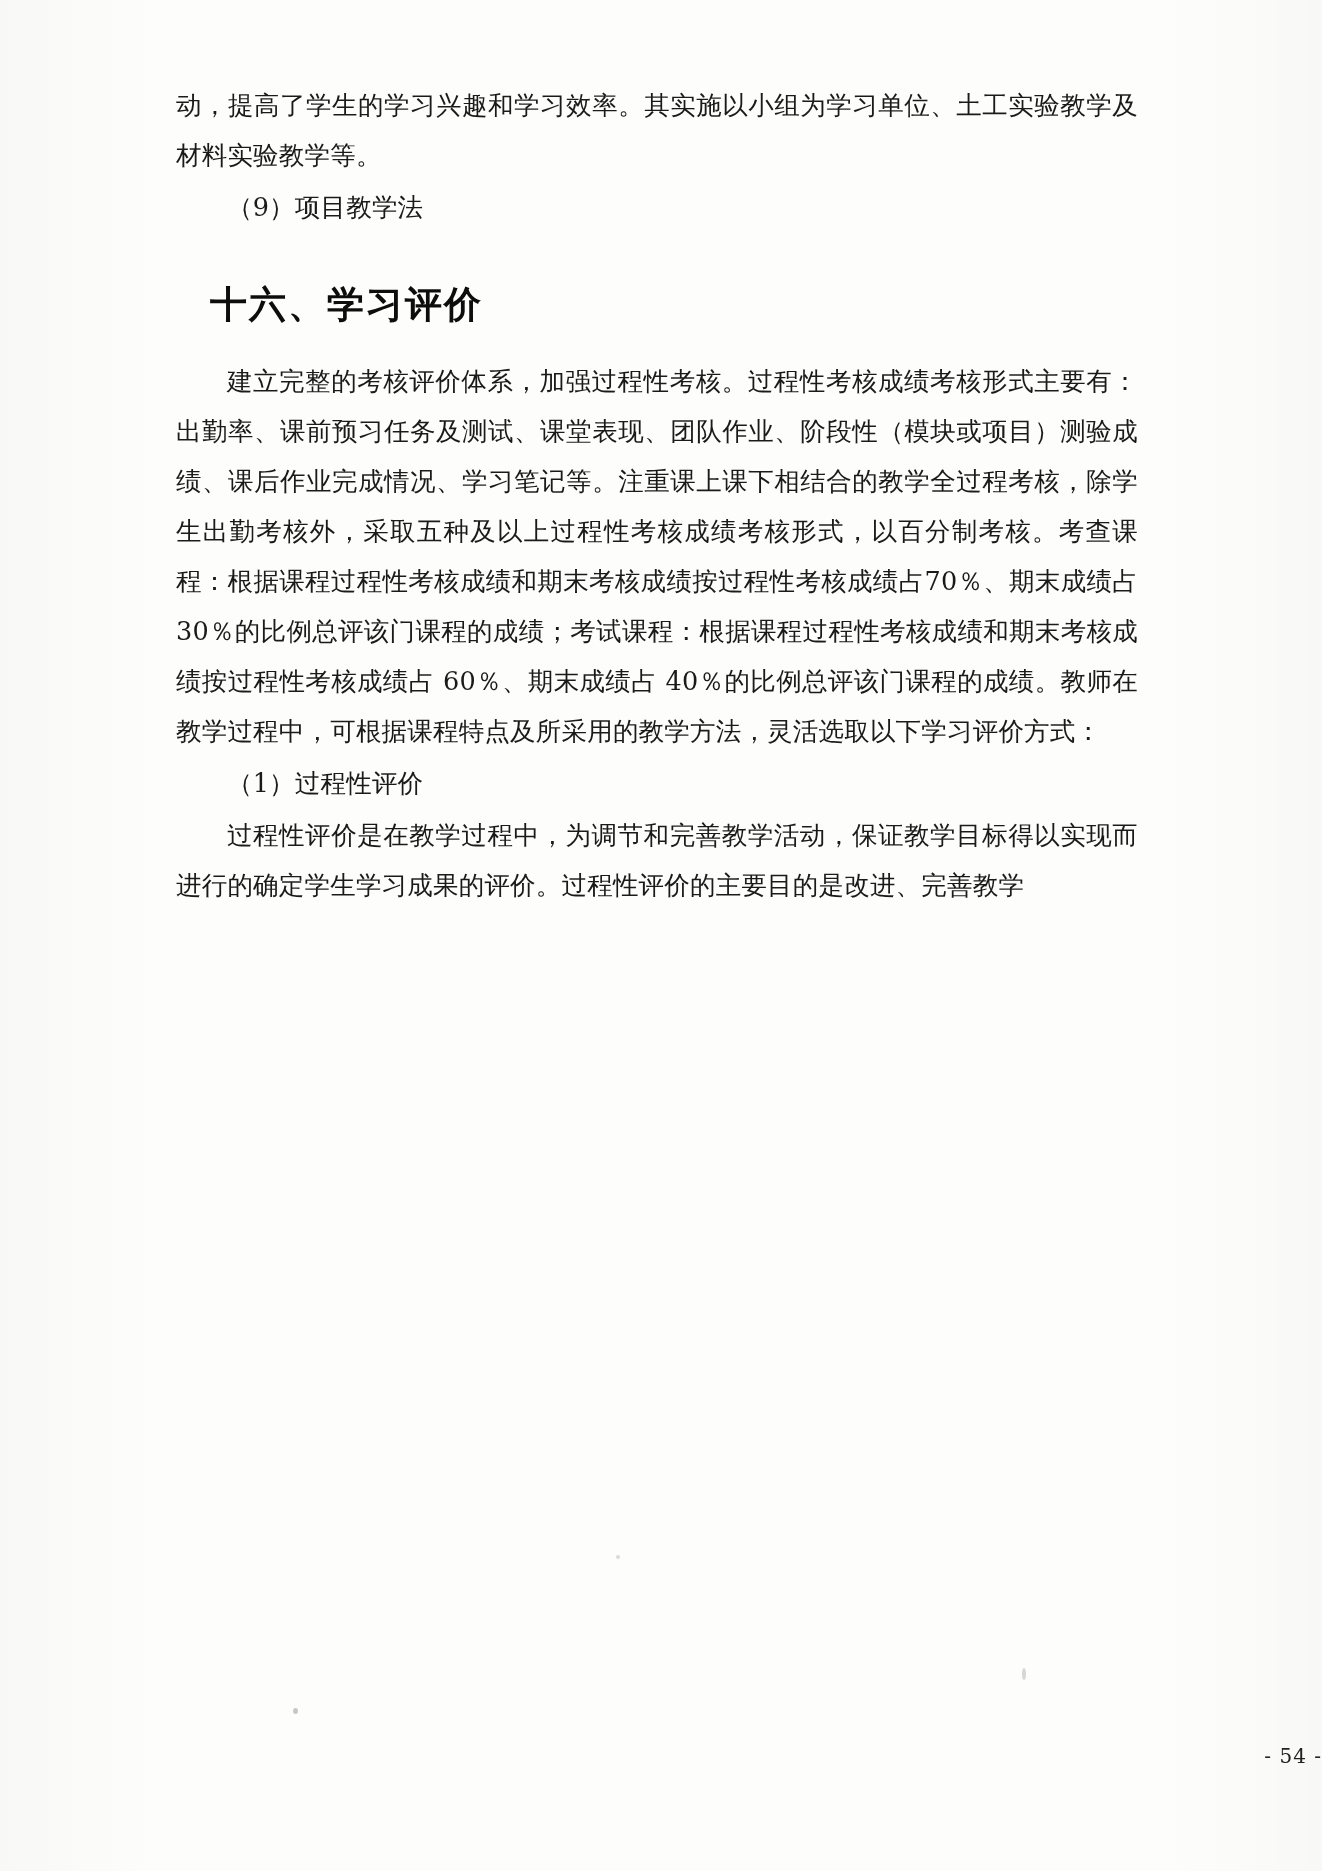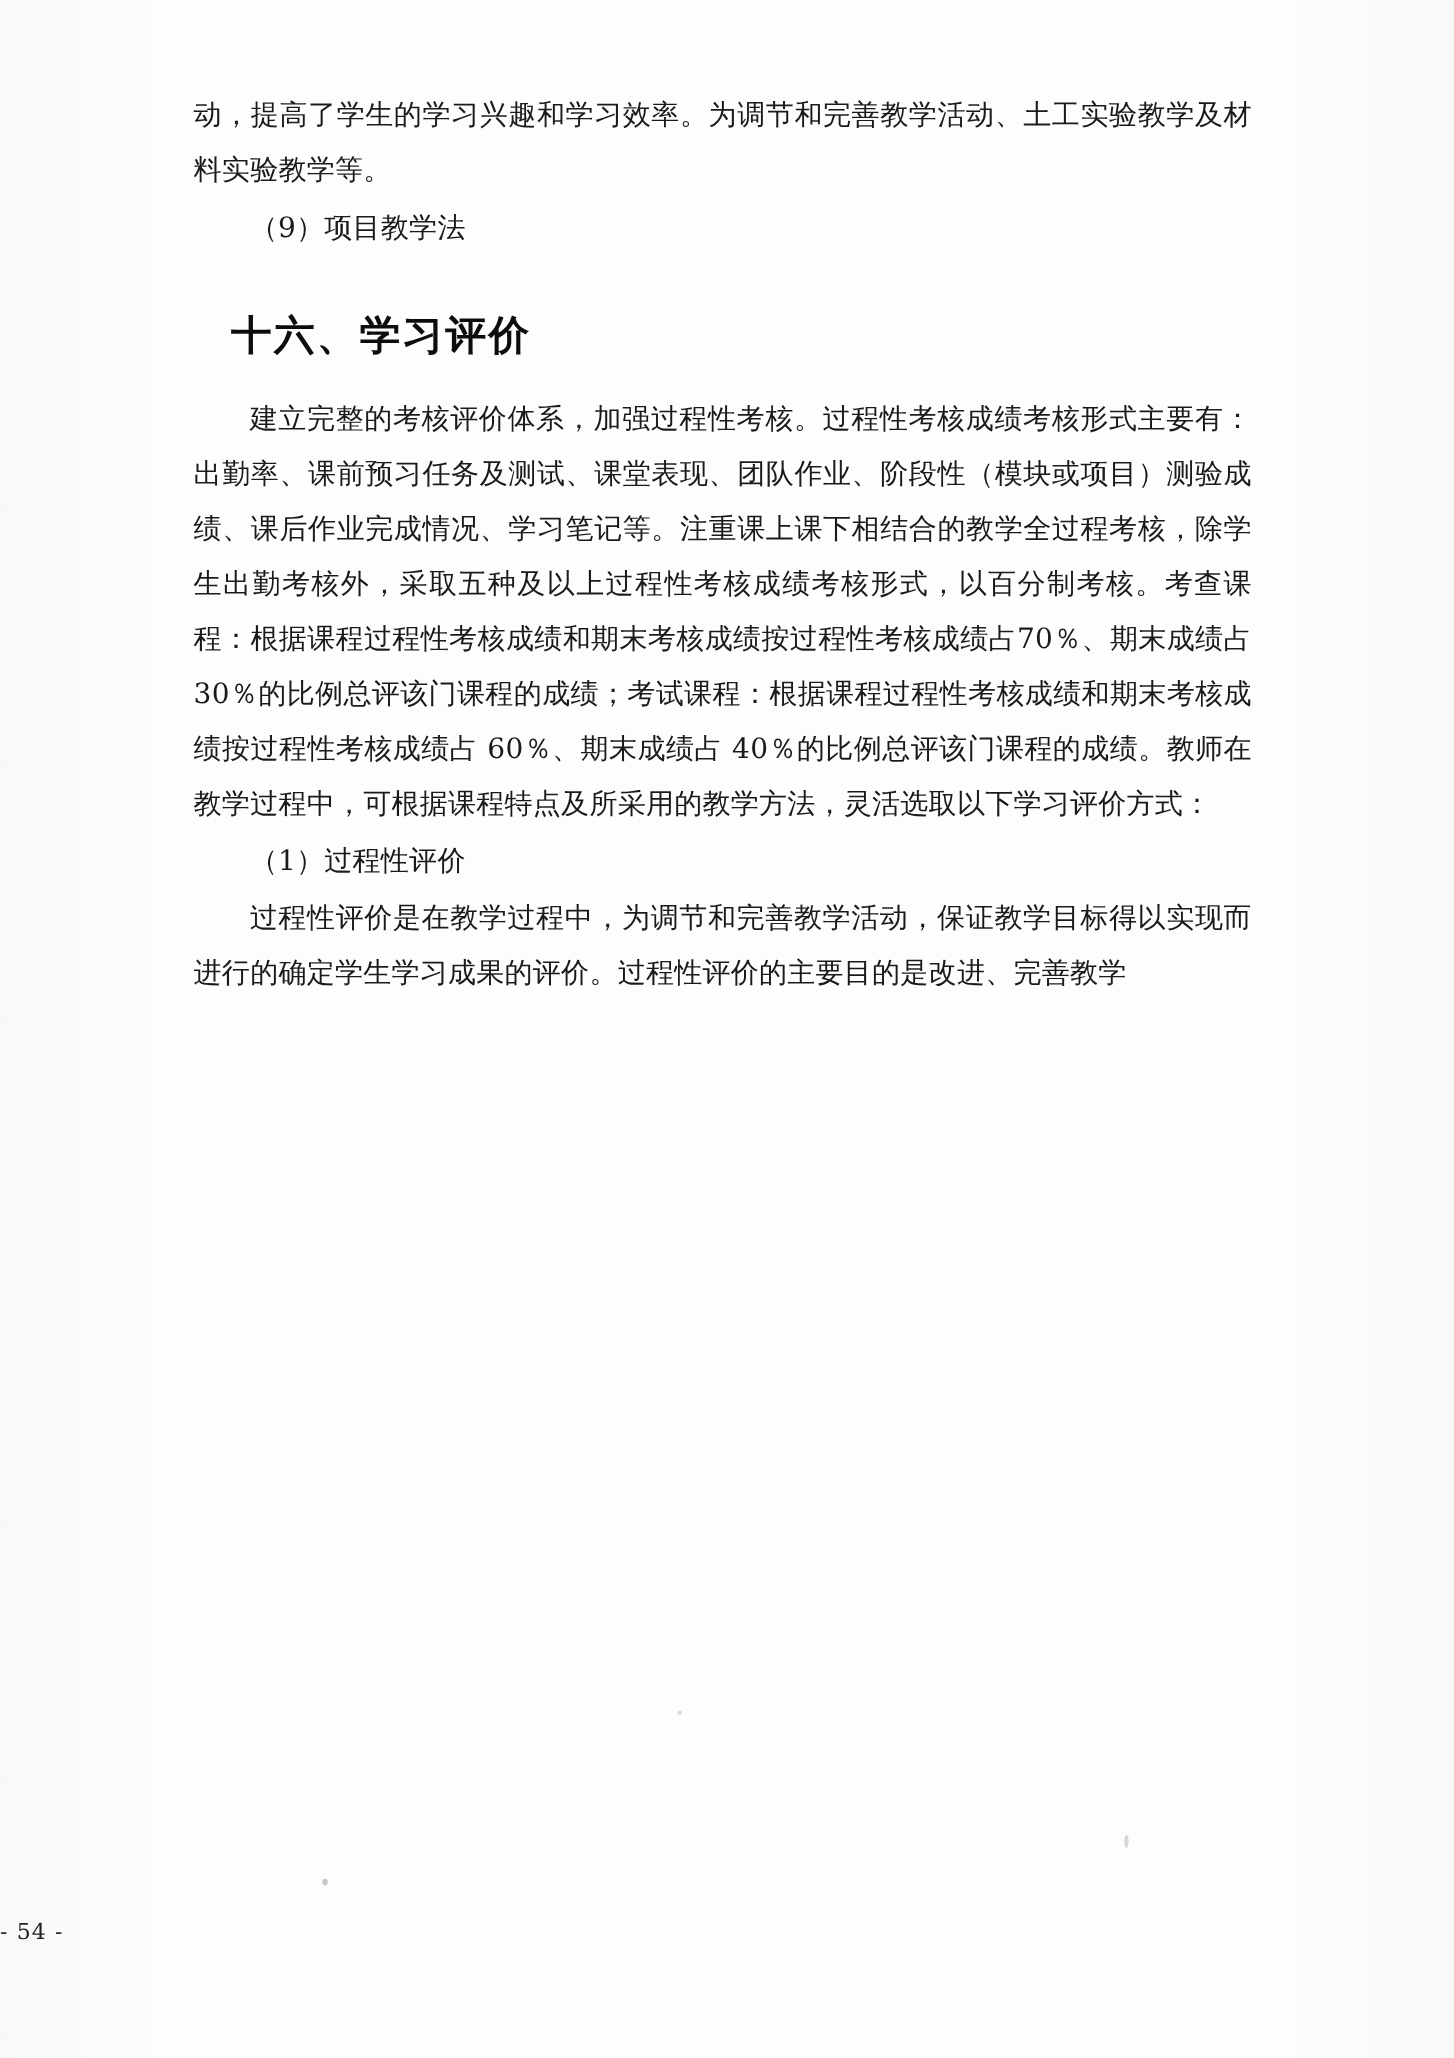--- a/index.html
+++ b/index.html
@@ -50,21 +50,21 @@
     text-indent: 34px;
     letter-spacing: 2px;
     color: #0d0d0d;
     font-family: "DejaVu Serif", serif;
   }
   .footer {
     position: absolute;
     left: 0;
     right: 0;
     top: 1744px;
-    text-align: left;
+    text-align: right;
     font-size: 20px;
     letter-spacing: 1px;
     color: #222;
     font-family: "DejaVu Serif", serif;
   }
   
   .speck {
     position: absolute;
     background: #9a9a9a;
     border-radius: 50%;
@@ -74,21 +74,21 @@
   .speck.s2 { left: 1022px; top: 1668px; width: 4px; height: 12px; opacity: .4; }
   .speck.s3 { left: 616px; top: 1555px; width: 4px; height: 4px; opacity: .35; }
 </style>
 </head>
 <body>
 
 <div class="page">
 
   <div class="content">
 
-    <p class="para">动，提高了学生的学习兴趣和学习效率。为调节和完善教学活动、土工实验教学及材料实验教学等。</p>
+    <p class="para">动，提高了学生的学习兴趣和学习效率。其实施以小组为学习单位、土工实验教学及材料实验教学等。</p>
 
 
 
     <p class="para indent">（9）项目教学法</p>
 
 
     <h2 class="section-heading">十六、学习评价</h2>
 
     <p class="para indent">建立完整的考核评价体系，加强过程性考核。过程性考核成绩考核形式主要有：出勤率、课前预习任务及测试、课堂表现、团队作业、阶段性（模块或项目）测验成绩、课后作业完成情况、学习笔记等。注重课上课下相结合的教学全过程考核，除学生出勤考核外，采取五种及以上过程性考核成绩考核形式，以百分制考核。考查课程：根据课程过程性考核成绩和期末考核成绩按过程性考核成绩占70％、期末成绩占 30％的比例总评该门课程的成绩；考试课程：根据课程过程性考核成绩和期末考核成绩按过程性考核成绩占 60％、期末成绩占 40％的比例总评该门课程的成绩。教师在教学过程中，可根据课程特点及所采用的教学方法，灵活选取以下学习评价方式：</p>
 

